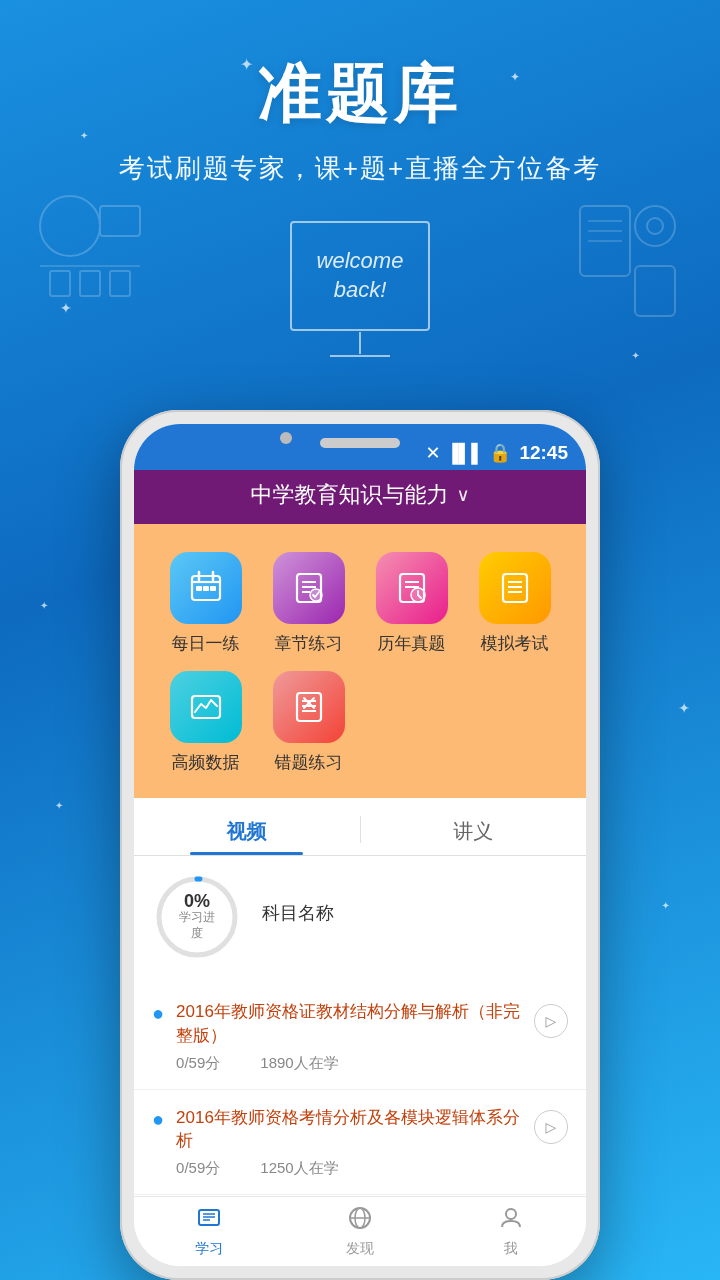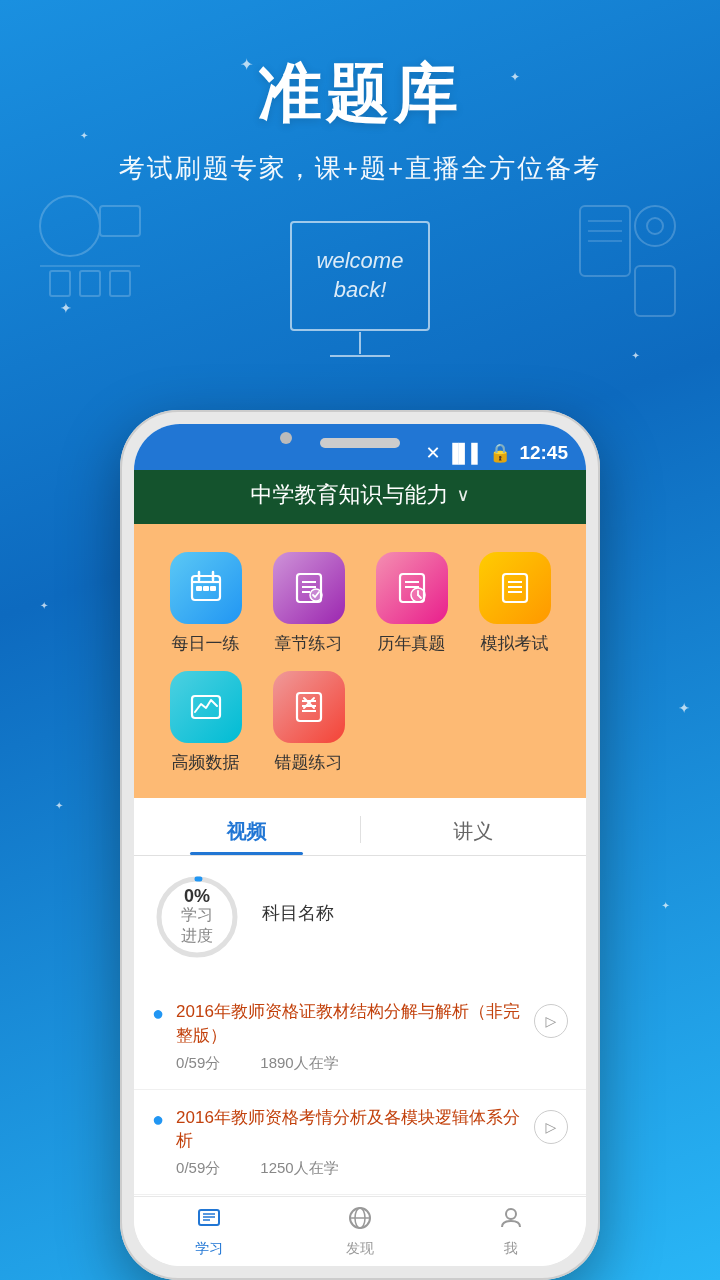--- a/index.html
+++ b/index.html
@@ -143,21 +143,21 @@
       padding: 8px 18px 6px;
       font-size: 18px;
       gap: 8px;
       padding-top: 18px;
     }
     .status-time { font-weight: 600; font-size: 19px; }
     .status-icons { display: flex; gap: 5px; align-items: center; }
 
     
     .app-header {
-      background: #14532d;
+      background: #701a75;
       color: #fff;
       display: flex;
       justify-content: center;
       align-items: center;
       padding: 10px 20px 14px;
       font-size: 22px;
       gap: 8px;
       font-weight: 500;
     }
     .chevron-down {
@@ -262,21 +262,21 @@
       transform: translate(-50%, -50%);
       text-align: center;
     }
     .progress-pct {
       font-size: 18px;
       font-weight: bold;
       color: #333;
       line-height: 1;
     }
     .progress-sub {
-      font-size: 16px;
+      font-size: 12px;
       color: #888;
       line-height: 1.3;
     }
     .progress-info {
       flex: 1;
     }
     .subject-name {
       font-size: 18px;
       color: #333;
       font-weight: 500;

